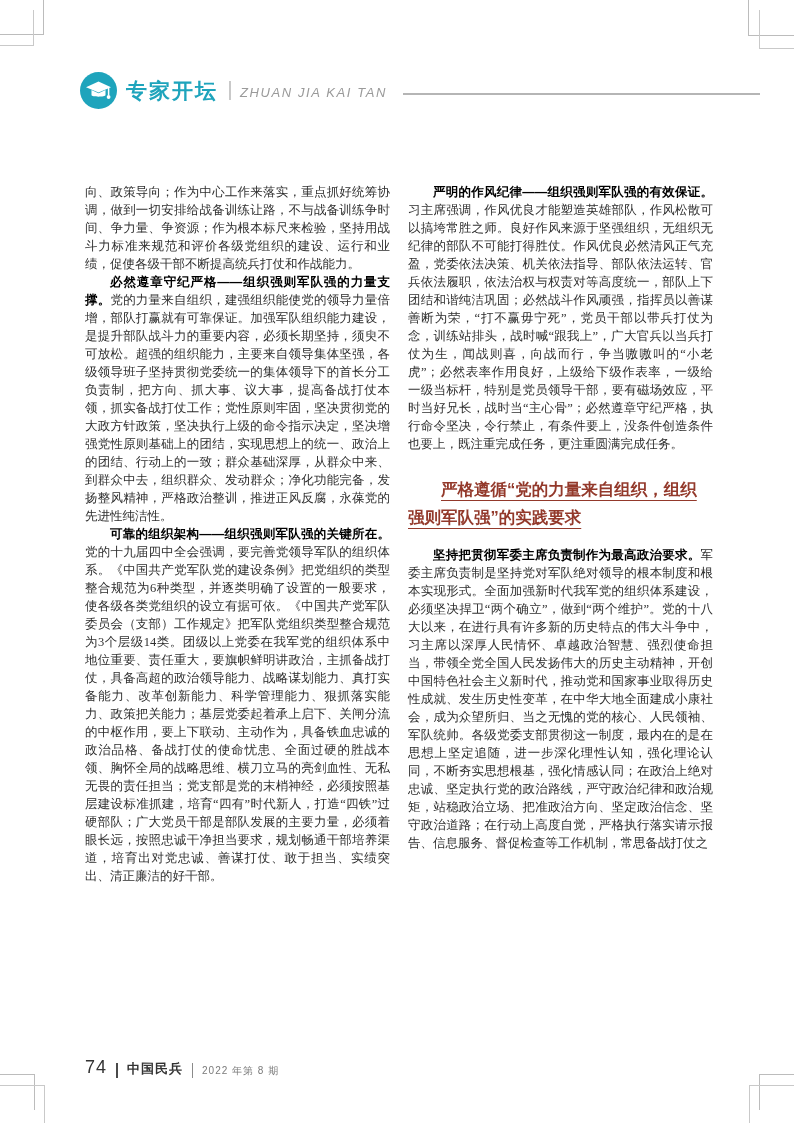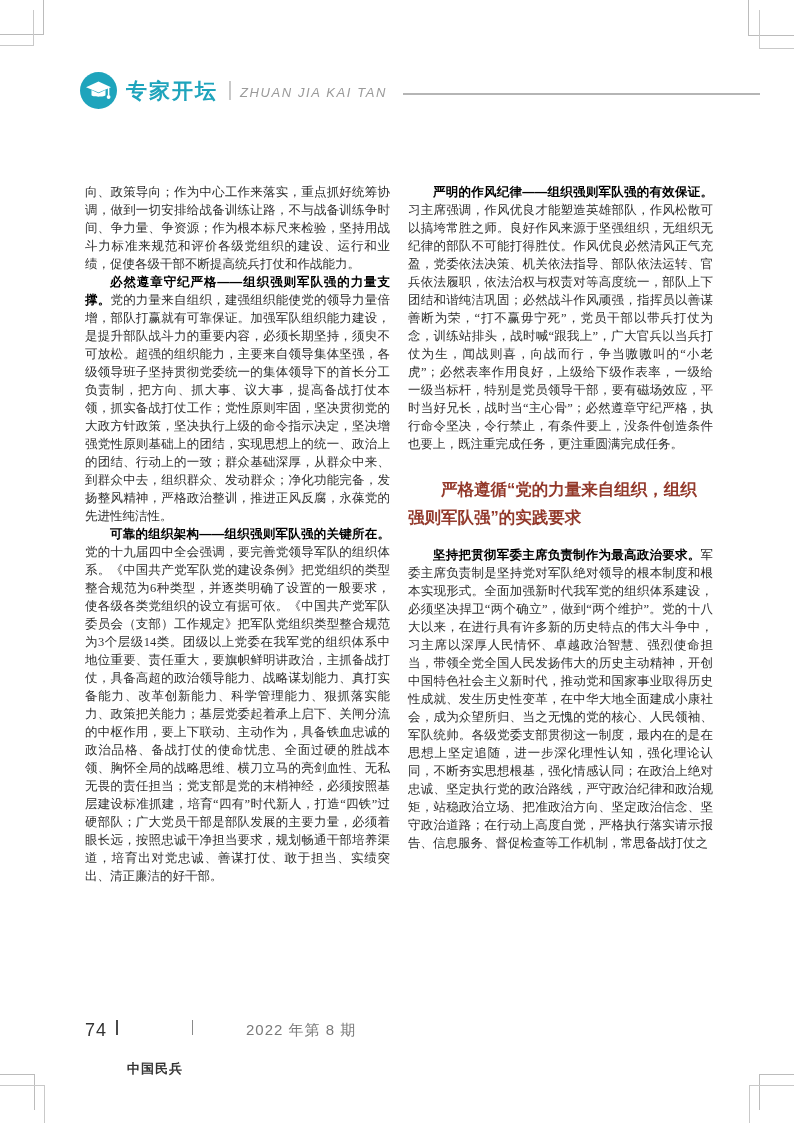--- a/index.html
+++ b/index.html
@@ -64,36 +64,37 @@
     font-family:"Liberation Sans","DejaVu Sans",sans-serif;
     font-weight:bold;
     color:#000000;
   }
   .section-heading {
     margin:22px 0 15px 0;
     font-family:"Liberation Sans","DejaVu Sans",sans-serif;
     font-size:16.5px; font-weight:bold; color:#93392b;
     line-height:28px;
     text-indent:2em;
+    text-decoration:underline;
     text-decoration-thickness:1px;
     text-underline-offset:5px;
   }
 
   
   .footer {
     position:absolute; left:85px; top:1020px;
-    display:flex; align-items:flex-start;
+    display:flex; align-items:flex-end;
     font-family:"Liberation Sans","DejaVu Sans",sans-serif;
     color:#333;
   }
   .page-num { font-size:18px; letter-spacing:1px; }
   .footer-divider { width:2px; height:15px; background:#4a4a4a; margin:0 9px; }
   .footer-divider.thin { width:1px; background:#8a8a8a; }
   .magazine { font-size:13px; font-weight:bold; letter-spacing:1px;margin-top:40px; }
-  .issue { font-size:15px; color:#7a7a7a; letter-spacing:1px; padding-top:1px;margin-left:44px; }
+  .issue { font-size:10px; color:#7a7a7a; letter-spacing:1px; padding-top:1px; }
 </style>
 </head>
 <body>
 
 <div class="page">
 
   <div class="mark mark-tl-a"></div>
   <div class="mark mark-tl-b"></div>
   <div class="mark mark-tr-a"></div>
   <div class="mark mark-tr-b"></div>

